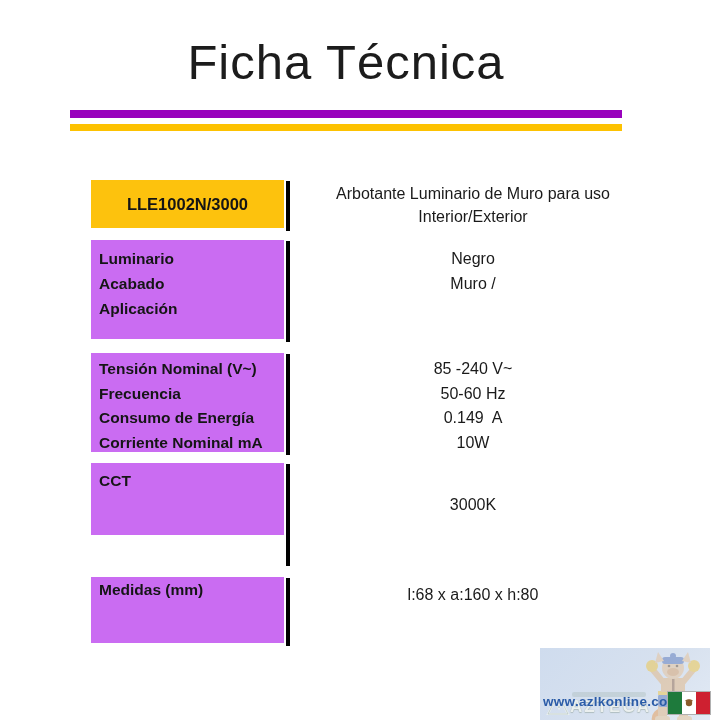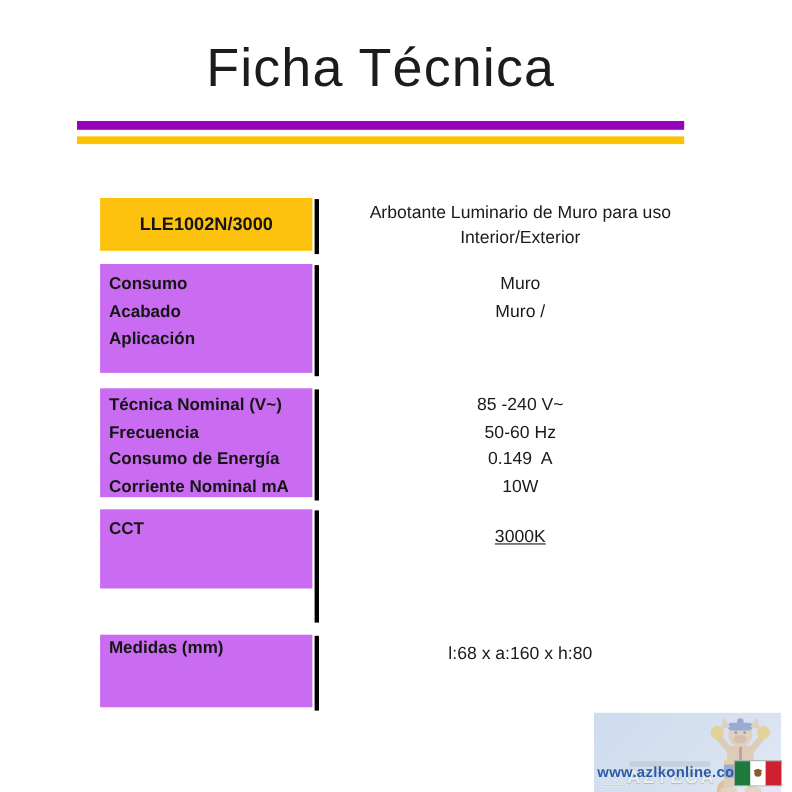--- a/index.html
+++ b/index.html
@@ -51,21 +51,21 @@
   .vcol{
     position:absolute;left:292px;width:290px;
     text-align:center;font-size:16px;color:#1a1a1a;margin-left:36px;
   }
   .vline{line-height:25px;white-space:pre;}
   #vals-model{top:182px;}
   #vals-model .vline{line-height:23px;}
   #vals-sec1{top:246px;}
   #vals-sec2{top:357px;text-align:center;}
   #vals-sec2 .vline{line-height:24.7px;}
-  #vals-sec3{top:476px;text-decoration:underline;}
+  #vals-sec3{top:492px;}
   #vals-sec4{top:582px;}
 
   
   .footer-card{
     position:absolute;left:540px;top:607px;width:170px;height:85px;
     background:linear-gradient(135deg,#cfdcee 0%,#D7E1EF 55%,#e3ebf5 100%);
     margin-top:41px;
   }
   .watermark{
     position:absolute;left:4px;top:42px;width:125px;height:34px;
@@ -103,32 +103,32 @@
   <div class="lbox model-box">
     <span>LLE1002N/3000</span>
   </div>
   <div class="edge" id="edge-model"></div>
   <div class="vcol" id="vals-model">
     <div class="vline">Arbotante Luminario de Muro para uso</div>
     <div class="vline">Interior/Exterior</div>
   </div>
 
   <div class="lbox spec-box" id="sec1-box">
-    <div class="spec-line">Consumo</div>
+    <div class="spec-line">Luminario</div>
     <div class="spec-line">Acabado</div>
     <div class="spec-line">Aplicación</div>
   </div>
   <div class="edge" id="edge-sec1"></div>
   <div class="vcol" id="vals-sec1">
-    <div class="vline">Muro</div>
+    <div class="vline">Negro</div>
     <div class="vline">Muro /</div>
   </div>
 
   <div class="lbox spec-box" id="sec2-box">
-    <div class="spec-line">Técnica Nominal (V~)</div>
+    <div class="spec-line">Tensión Nominal (V~)</div>
     <div class="spec-line">Frecuencia</div>
     <div class="spec-line">Consumo de Energía</div>
     <div class="spec-line">Corriente Nominal mA</div>
   </div>
   <div class="edge" id="edge-sec2"></div>
   <div class="vcol" id="vals-sec2">
     <div class="vline">85 -240 V~</div>
     <div class="vline">50-60 Hz</div>
     <div class="vline">0.149  A</div>
     <div class="vline">10W</div>

